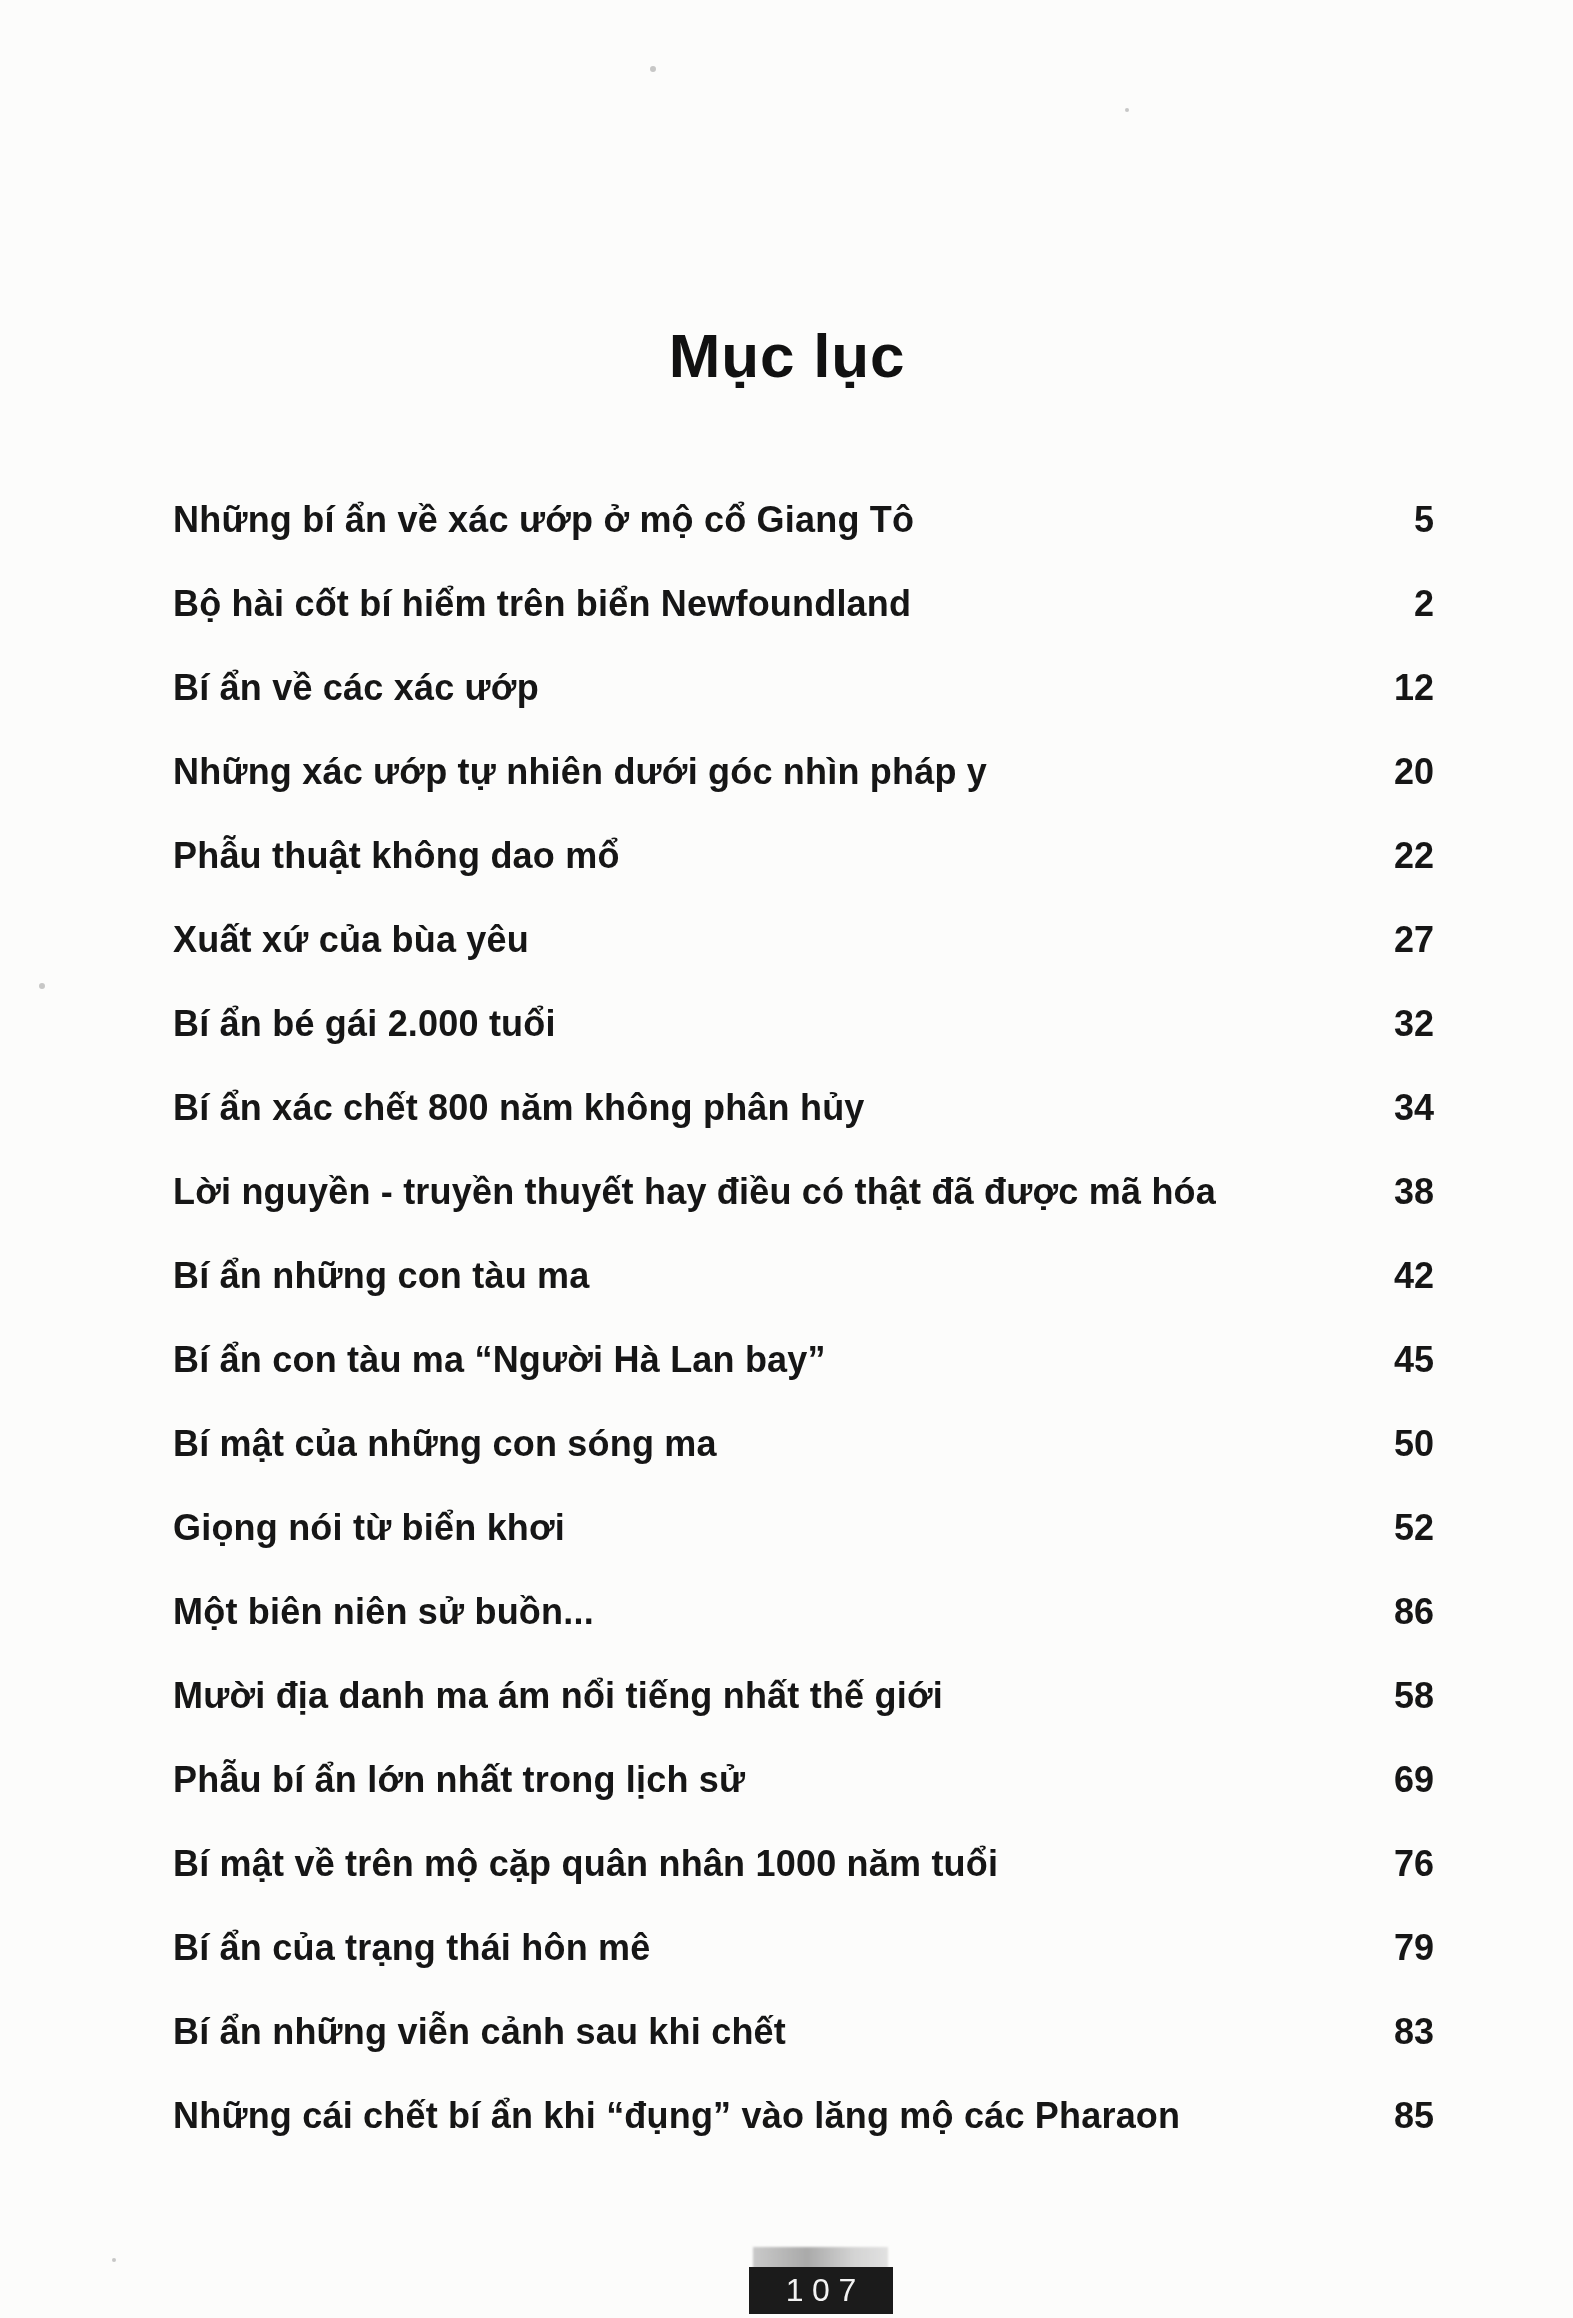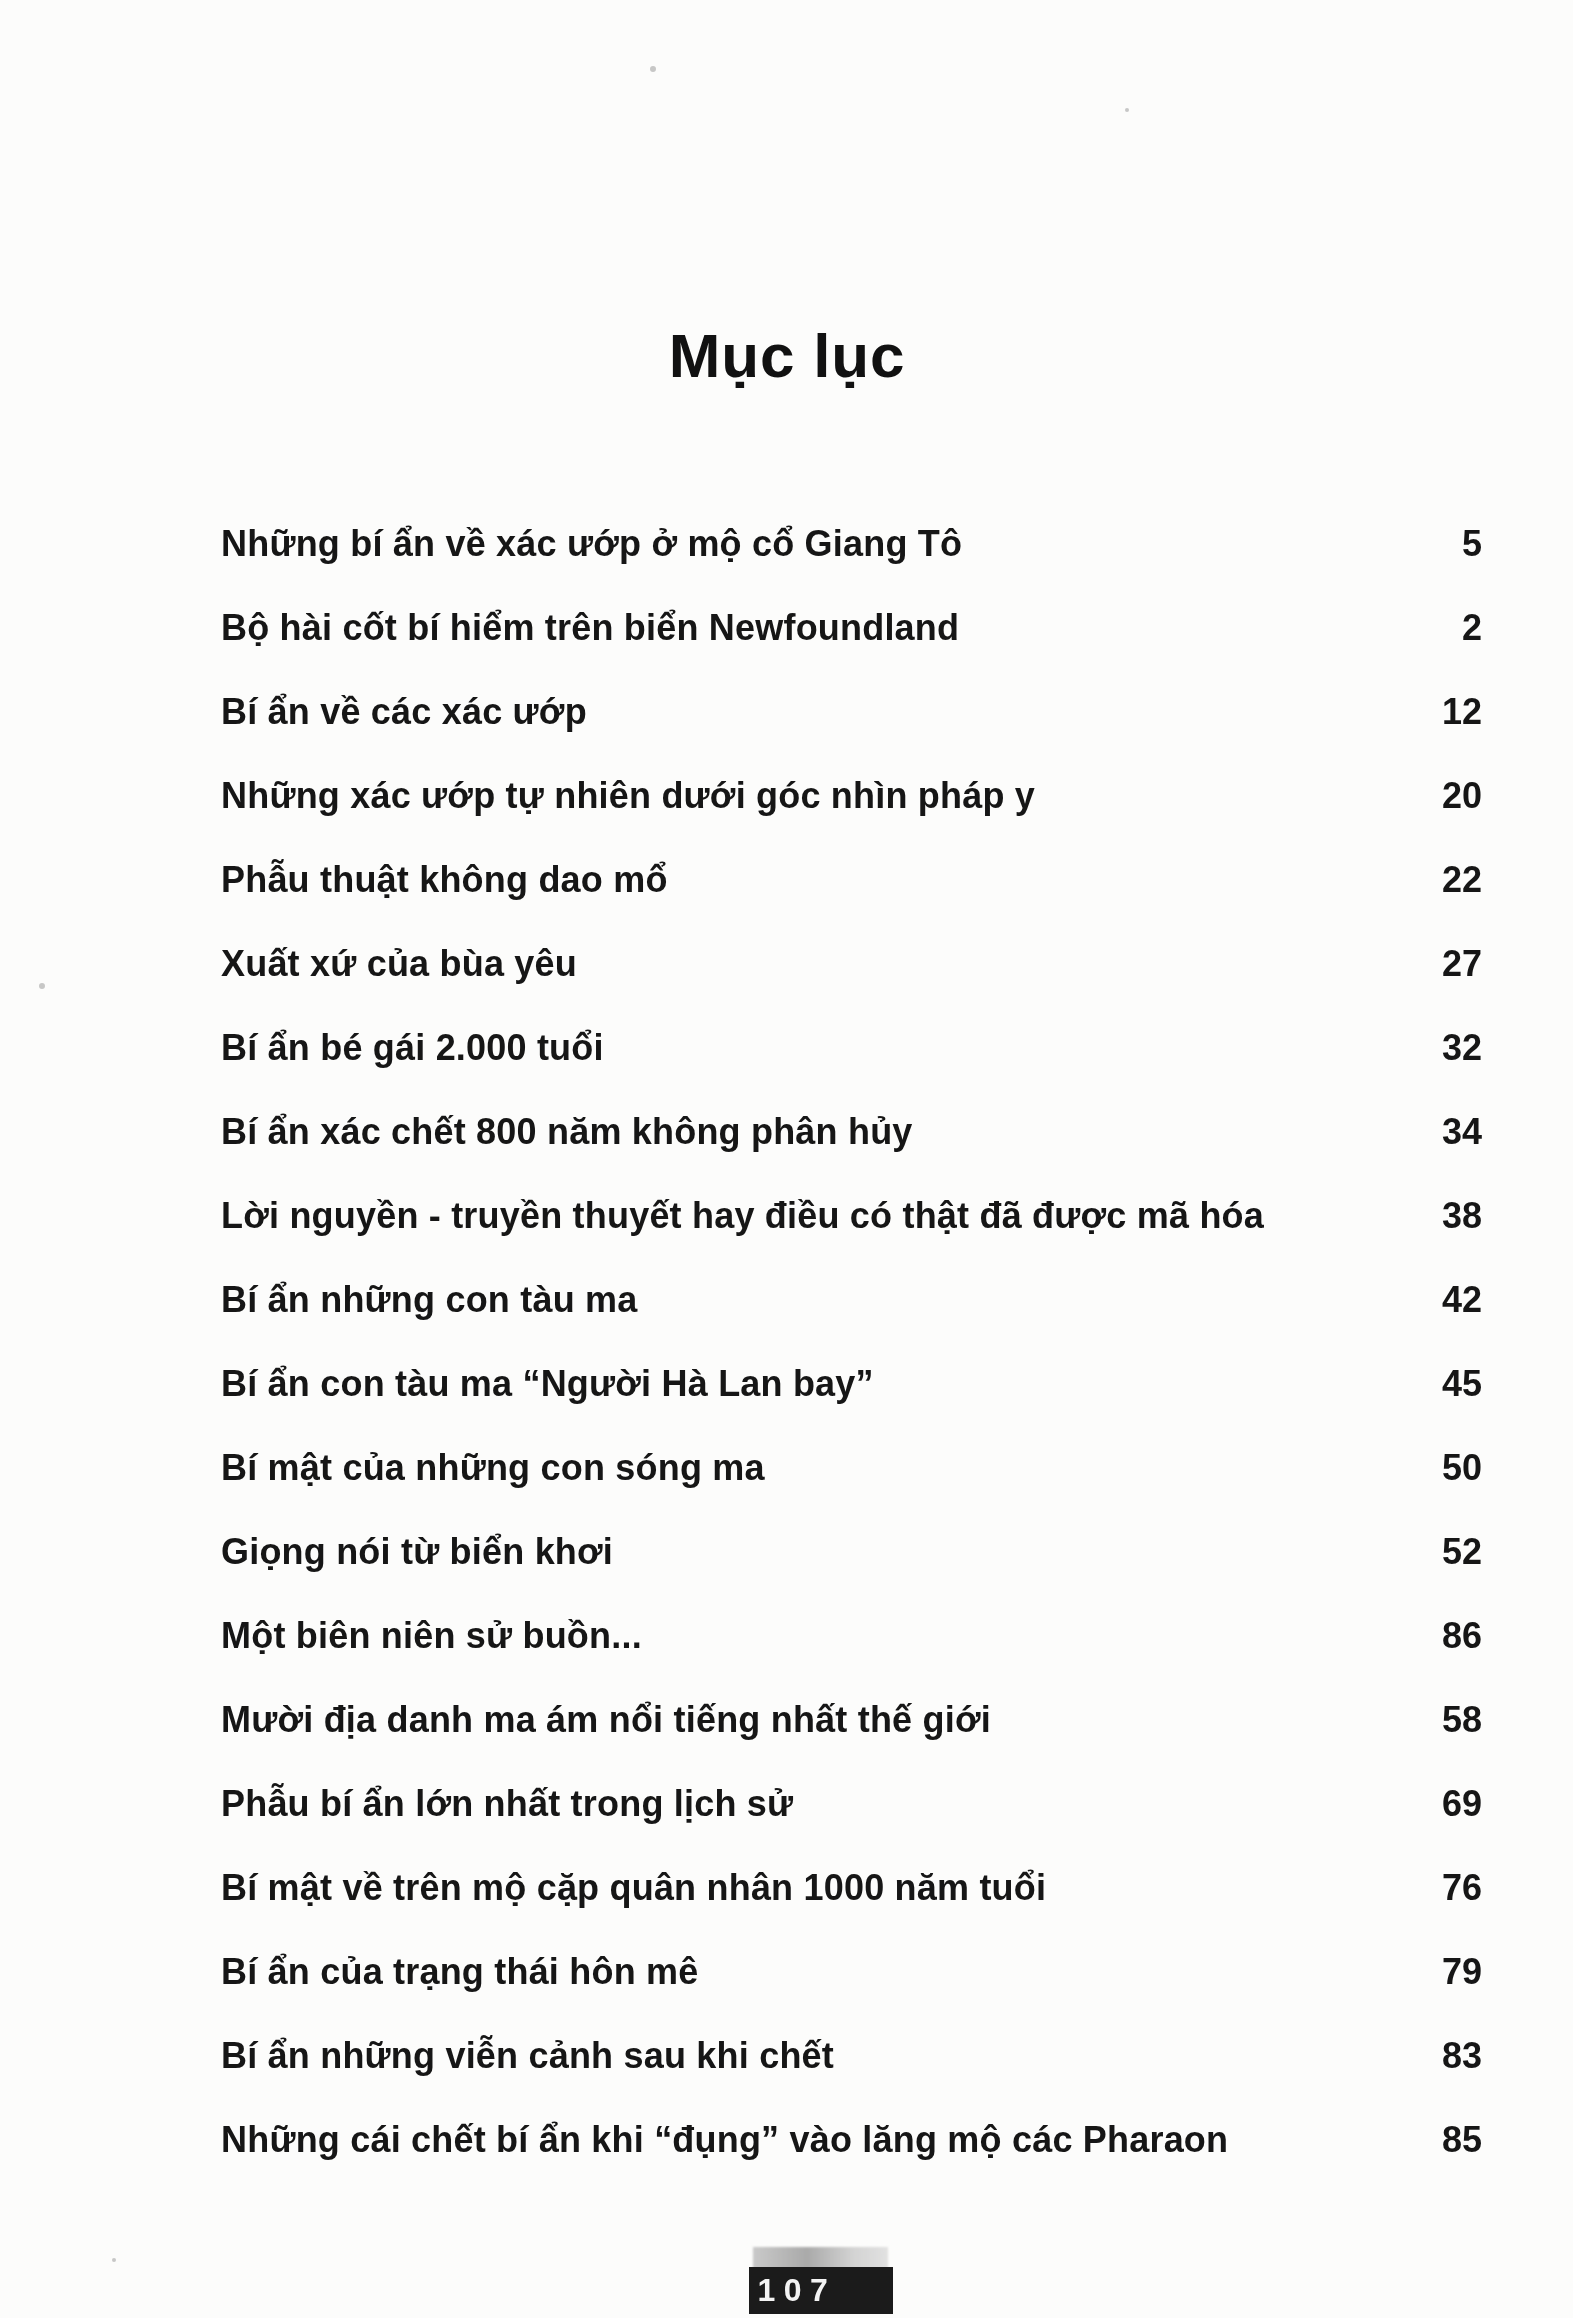--- a/index.html
+++ b/index.html
@@ -27,24 +27,23 @@
     width: 1574px;
     text-align: center;
     font-size: 62px;
     font-weight: 700;
     letter-spacing: 0.8px;
     color: #111;
   }
 
   .toc {
     position: absolute;
-    top: 502px;
+    top: 478px;
     left: 173px;
     width: 1261px;
-    margin-left: 48px;
   }
 
   .toc-row {
     display: flex;
     align-items: center;
     justify-content: space-between;
     height: 84px;
   }
 
   .toc-title {
@@ -86,22 +85,23 @@
 
   .page-number-badge {
     position: absolute;
     left: 749px;
     top: 25.4px;
     width: 144px;
     height: 47px;
     background: #1b1b1b;
     color: #f3f3f3;
     font-size: 32px;
-    font-weight: 700;
+    font-weight: 400;
     letter-spacing: 8.5px;
+    text-align: center;
     line-height: 47px;
     text-indent: 8.5px;
   }
 
   .scan-dot {
     position: absolute;
     width: 6px;
     height: 6px;
     border-radius: 50%;
     background: #9a9a9a;

